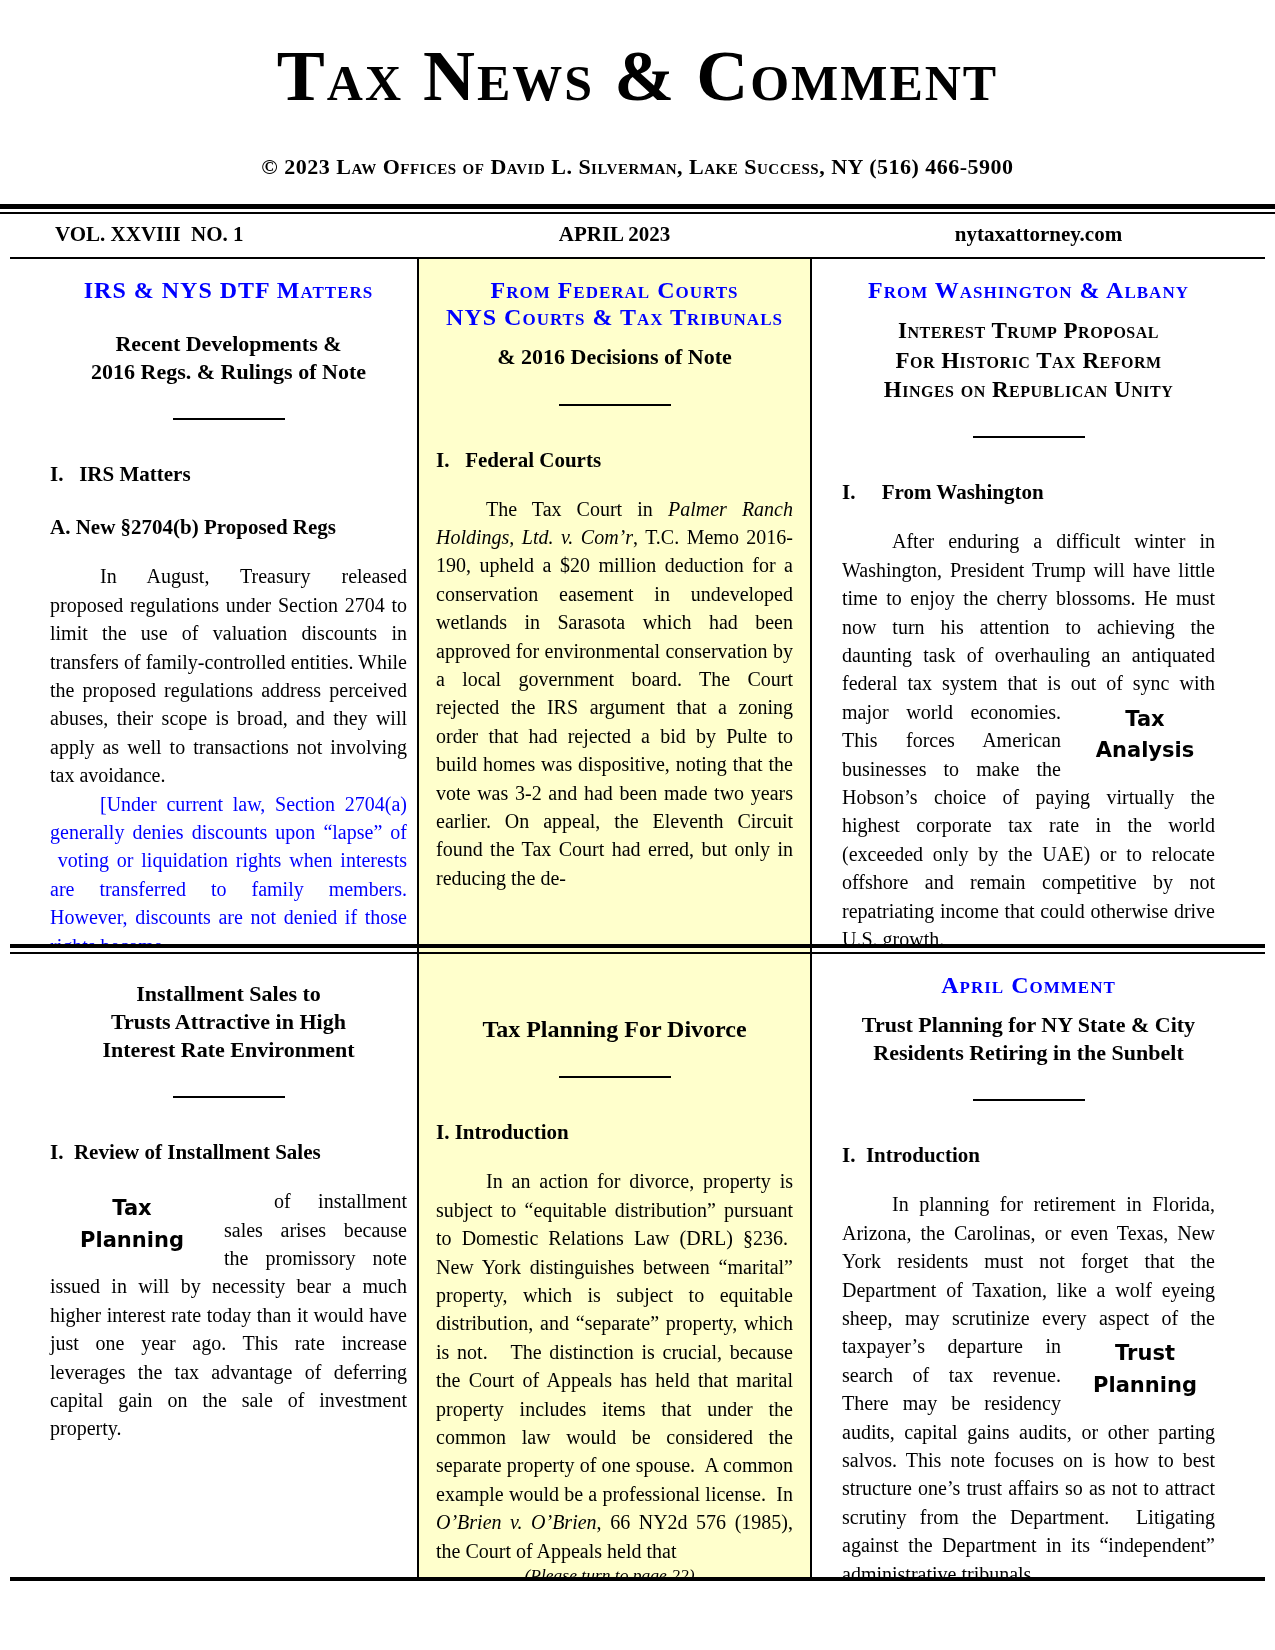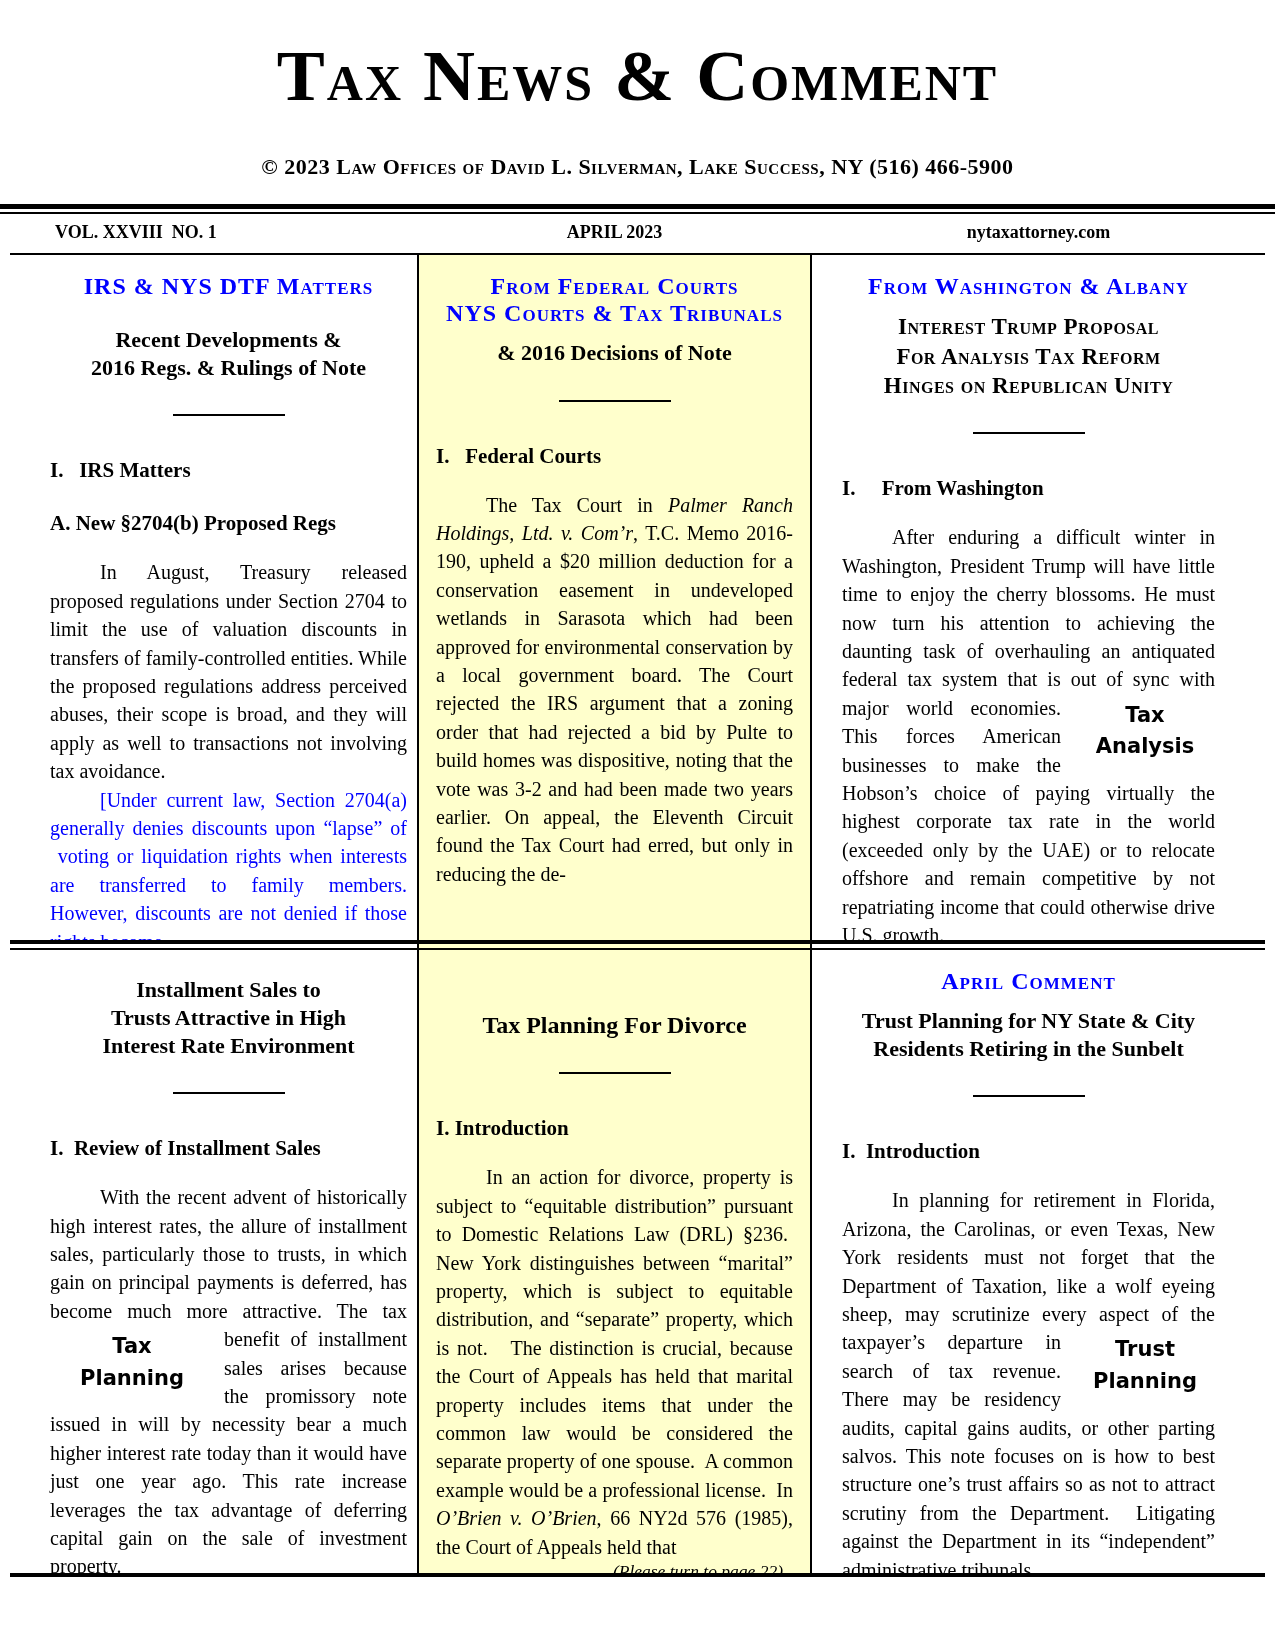--- a/index.html
+++ b/index.html
@@ -14,21 +14,21 @@
     font-size:72px; font-weight:bold; font-variant:small-caps;
     letter-spacing:2px; line-height:1.08;
   }
   .copyright {
     margin-top:38px; font-size:22px; font-weight:bold; font-variant:small-caps; letter-spacing:0.5px;
   }
   .rule-double { margin-top:24px; border-top:5px solid #000; border-bottom:2px solid #000; height:10px; }
   
   .infobar {
     margin:8px 10px 0; display:grid; grid-template-columns:407px 395px 453px;
-    font-size:18px; font-weight:bold; align-items:center;
+    font-size:21px; font-weight:bold; align-items:center;
   }
   .infobar .vol { padding-left:45px; text-align:left; }
   .infobar .date { text-align:center; }
   .infobar .site { text-align:center; }
   
   .body-wrap { margin:10px 10px 0; border-top:2px solid #000; }
   .section-grid { display:grid; grid-template-columns:407px 395px 453px; }
   .top-grid > .col { height:685px; }
   .bottom-grid > .col { height:623px; }
   .col { display:flex; flex-direction:column; overflow:hidden; }
@@ -53,21 +53,21 @@
   .sec-heading { font-size:21px; font-weight:bold; margin-top:42px; }
   .sub-heading { font-size:21px; font-weight:bold; margin-top:28px; }
   .body-para {
     font-size:20px; line-height:1.42; text-align:justify; text-indent:50px;
     margin-top:22px; hyphens:auto;
   }
   .body-para.cont { margin-top:0; }
   .blue { color:#0000FF; }
   .it { font-style:italic; }
   .continuation {
-    margin-top:auto; text-align:right; font-style:italic; font-size:17.5px;
+    margin-top:auto; text-align:center; font-style:italic; font-size:17.5px;
     padding-right:10px; flex-shrink:0;
   }
   
   .inset {
     width:140px; text-align:center; font-family:"DejaVu Sans","Liberation Sans",sans-serif;
     font-weight:bold; font-size:21px; line-height:1.5; text-indent:0;
   }
   .inset-r { float:right; margin:6px 0 2px 14px; }
   .inset-l { float:left; width:152px; margin:6px 16px 2px 6px; }
   .inset-line { display:block; }
@@ -119,21 +119,21 @@
         <div class="divider"></div>
         <h3 class="sec-heading">I.&nbsp;&nbsp; Federal Courts</h3>
         <p class="body-para"><span>The Tax Court in </span><span class="it">Palmer Ranch Holdings, Ltd. v. Com’r</span><span>, T.C. Memo 2016-190, upheld a $20 million deduction for a conservation easement in undeveloped wetlands in Sarasota which had been approved for environmental conservation by a local government board. The Court rejected the IRS argument that a zoning order that had rejected a bid by Pulte to build homes was dispositive, noting that the vote was 3-2 and had been made two years earlier. On appeal, the Eleventh Circuit found the Tax Court had erred, but only in reducing the de-</span></p>
 
       </section>
 
       <section class="col col-right">
         <div class="kicker">From Washington &amp; Albany</div>
         <h2 class="article-title sc tight">
           <span style="display:block">Interest Trump Proposal</span>
-          <span style="display:block">For Analysis Tax Reform</span>
+          <span style="display:block">For Historic Tax Reform</span>
           <span style="display:block">Hinges on Republican Unity</span>
         </h2>
         <div class="divider"></div>
         <h3 class="sec-heading">I.&nbsp;&nbsp;&nbsp;&nbsp; From Washington</h3>
         <p class="body-para">
           <span>After enduring a difficult winter in Washington, President Trump will have little time to enjoy the cherry blossoms. He must now turn his attention to achieving the daunting task of overhauling an antiquated federal tax system that is out of</span>
           <span class="inset inset-r">
             <span class="inset-line">Tax</span>
             <span class="inset-line">Analysis</span>
           </span>
@@ -153,21 +153,20 @@
 
       <section class="col col-left">
         <h2 class="article-title tight">
           <span style="display:block">Installment Sales to</span>
           <span style="display:block">Trusts Attractive in High</span>
           <span style="display:block">Interest Rate Environment</span>
         </h2>
         <div class="divider"></div>
         <h3 class="sec-heading">I.&nbsp; Review of Installment Sales</h3>
         <p class="body-para">
-          <span>With the recent advent of historically high interest rates, the allure of installment sales, particularly those to trusts, in which gain on principal payments is deferred, has become much more attractive. The tax benefit</span>
           <span class="inset inset-l">
             <span class="inset-line">Tax</span>
             <span class="inset-line">Planning</span>
           </span>
           <span>of installment sales arises because the promissory note issued in will by necessity bear a much higher interest rate today than it would have just one year ago. This rate increase leverages the tax advantage of deferring capital gain on the sale of investment property.</span>
         </p>
 
       </section>
 
       <section class="col col-mid">

